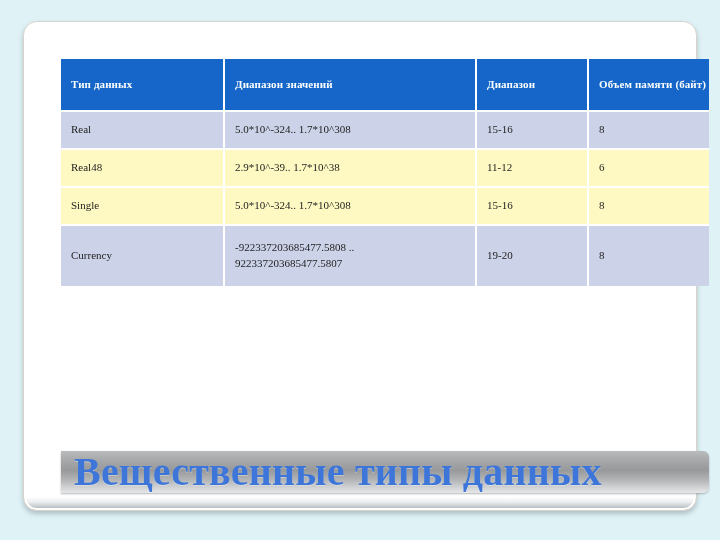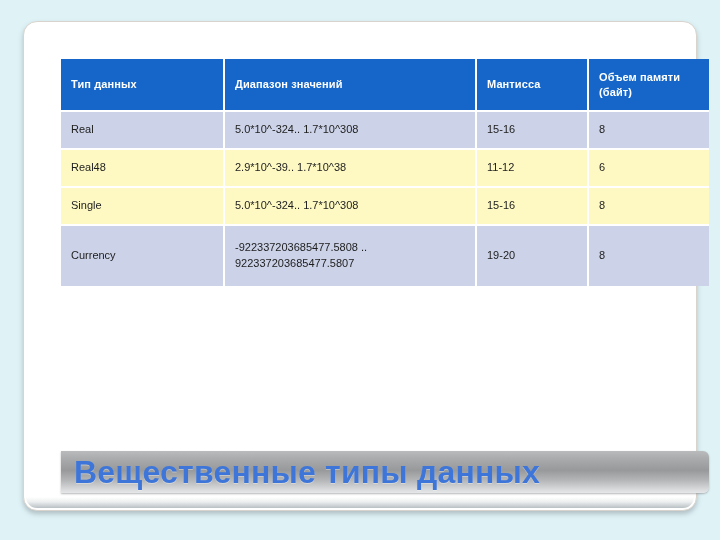--- a/index.html
+++ b/index.html
@@ -20,20 +20,21 @@
     left: 23px;
     top: 21px;
     width: 674px;
     height: 490px;
     background: #ffffff;
     border-radius: 14px;
     border: 1px solid #d8d4cd;
     box-shadow: 0 3px 5px rgba(90,95,100,0.35),
                 0 0 0 1px rgba(255,255,255,0.6) inset;
     box-sizing: border-box;
+    font-family: Liberation Serif, serif;
   }
   #slide-frame::after {
     
     content: "";
     position: absolute;
     left: 2px;
     right: 2px;
     bottom: 2px;
     height: 11px;
     border-radius: 0 0 12px 12px;
@@ -107,21 +108,21 @@
     background: linear-gradient(to bottom,
                 #b9bbbc 0%, #a9abad 18%, #97999b 46%,
                 #b4b6b8 70%, #d2d4d5 88%, #e6e7e8 100%);
     box-shadow: 0 1px 2px rgba(110,112,115,0.5);
     overflow: hidden;
   }
   #title-text {
     position: absolute;
     left: 13px;
     top: -2px;
-    font-size: 32px;
+    font-size: 40px;
     font-weight: bold;
     color: #3d76d8;
     letter-spacing: 0.2px;
     white-space: nowrap;
     line-height: 46px;
     text-shadow: 0 1px 0 rgba(255,255,255,0.35);
   }
 </style>
 </head>
 <body>
@@ -133,21 +134,21 @@
       <colgroup>
         <col class="c1">
           <col class="c2">
           <col class="c3">
           <col class="c4">
       </colgroup>
       <thead>
         <tr>
           <th>Тип данных</th>
           <th>Диапазон значений</th>
-          <th>Мантисса</th>
+          <th>Диапазон</th>
           <th>Объем памяти (байт)</th>
         </tr>
       </thead>
       <tbody>
         <tr class="odd">
           <td>Real</td>
           <td>5.0*10^-324.. 1.7*10^308</td>
           <td>15-16</td>
           <td>8</td>
         </tr>

